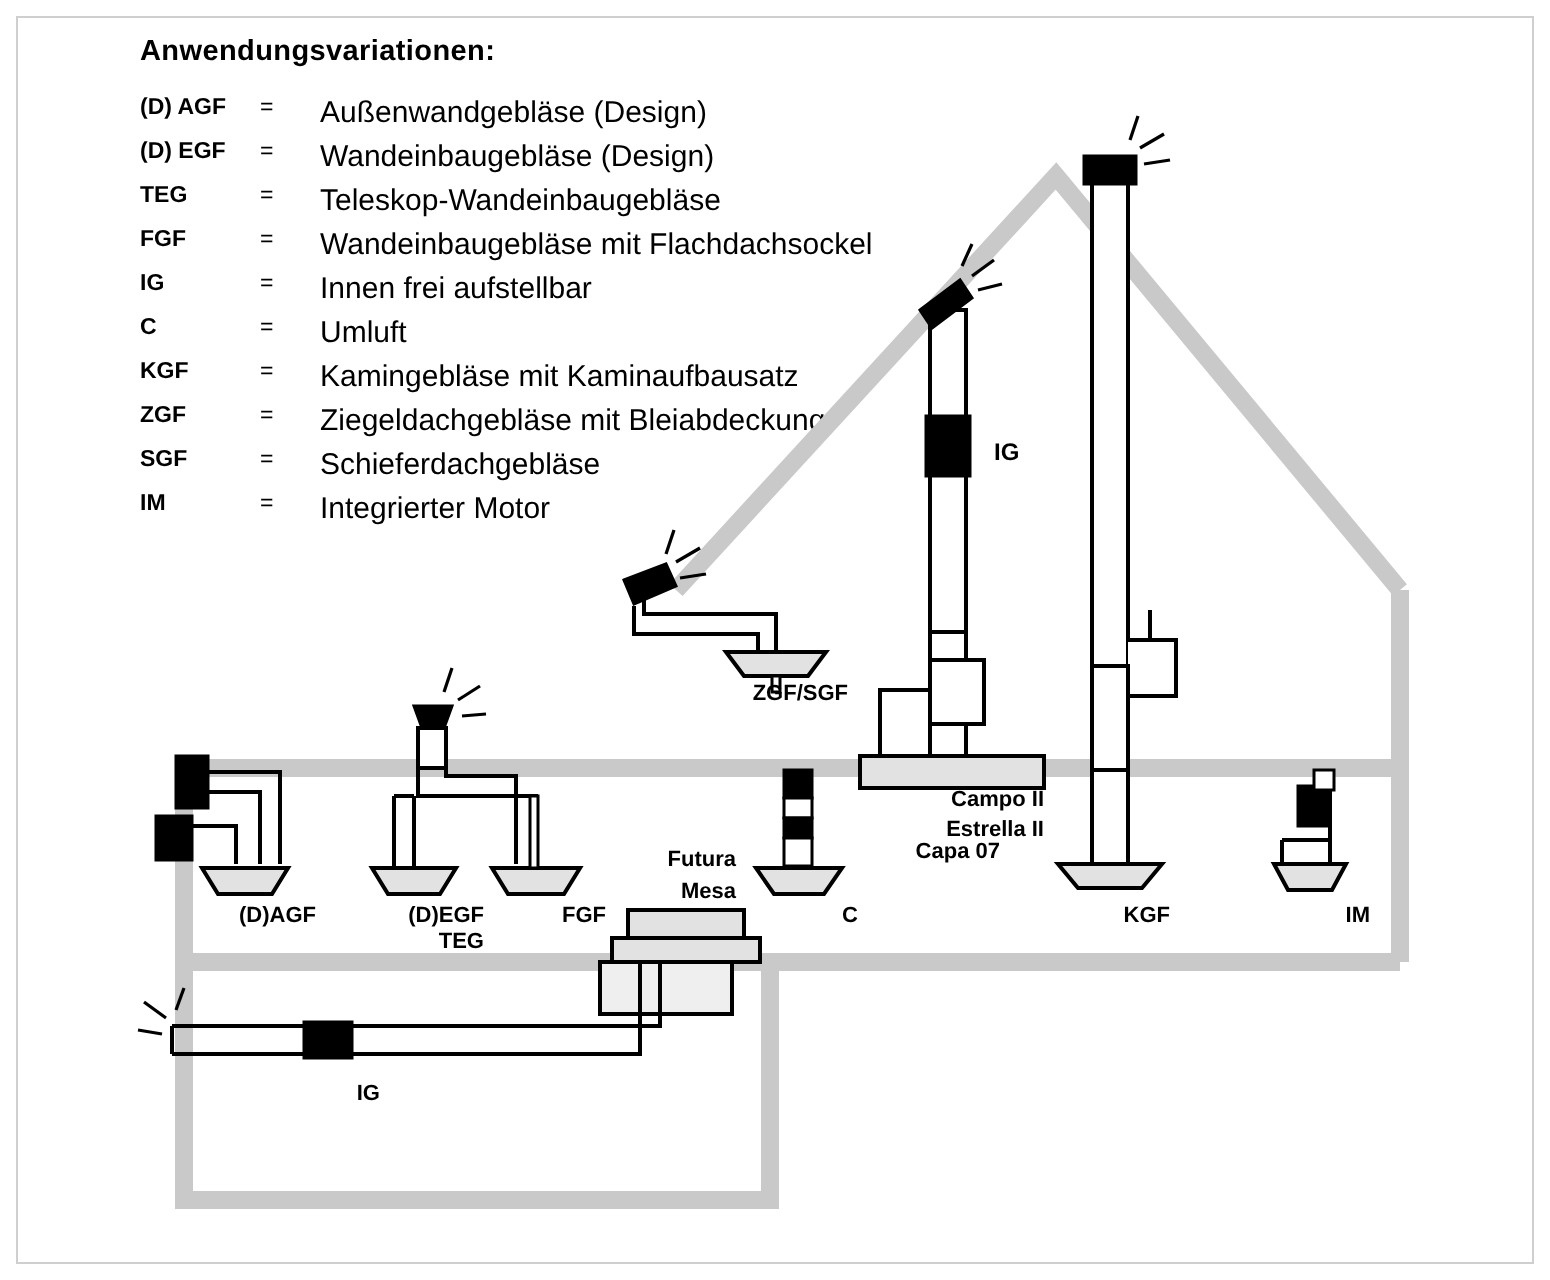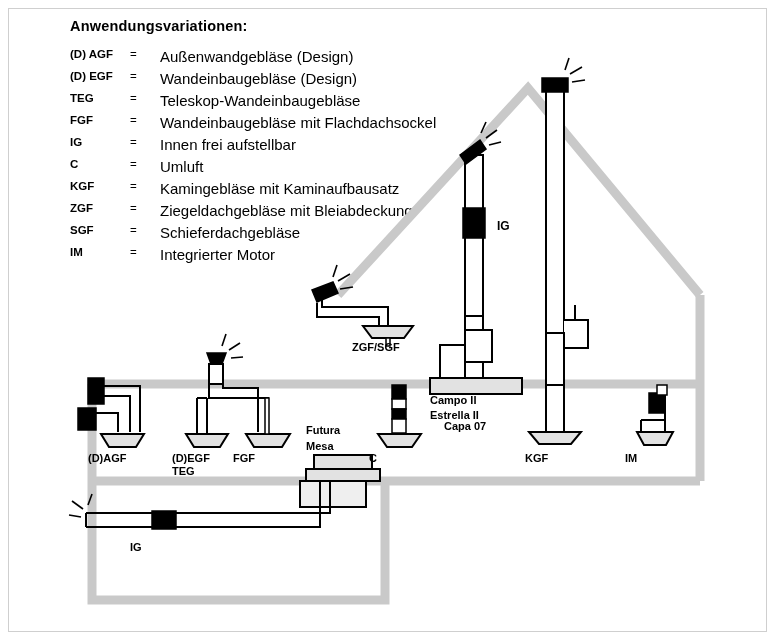--- a/index.html
+++ b/index.html
@@ -73,21 +73,21 @@
     width: 775px;
     height: 640px;
   }
 
   
   .dlabel {
     position: absolute;
     font-size: 11px;
     font-weight: bold;
     color: #000;
-    text-align: left;
+    text-align: right;
     white-space: pre;
     line-height: 13px;
   }
   #watermark {
     position: absolute;
     left: 318px;
     top: 512px;
     font-size: 25px;
     font-weight: bold;
     color: #b9b9b9;
@@ -306,15 +306,15 @@
   <div class="dlabel" style="left:306px; top:424px; width:62px;">Futura</div>
   <div class="dlabel" style="left:306px; top:440px; width:62px;">Mesa</div>
 
   <div class="dlabel" style="left:369px; top:452px; width:60px;">C</div>
   <div class="dlabel" style="left:525px; top:452px; width:60px;">KGF</div>
   <div class="dlabel" style="left:625px; top:452px; width:60px;">IM</div>
   <div class="dlabel" style="left:130px; top:541px; width:60px;">IG</div>
 
   <div class="dlabel" style="left:430px; top:394px; width:92px;">Campo II</div>
   <div class="dlabel" style="left:430px; top:409px; width:92px;">Estrella II</div>
-  <div class="dlabel" style="left:444px; top:420px; width:92px;">Capa 07</div>
+  <div class="dlabel" style="left:408px; top:420px; width:92px;">Capa 07</div>
 
 </div>
 
 </body></html>

